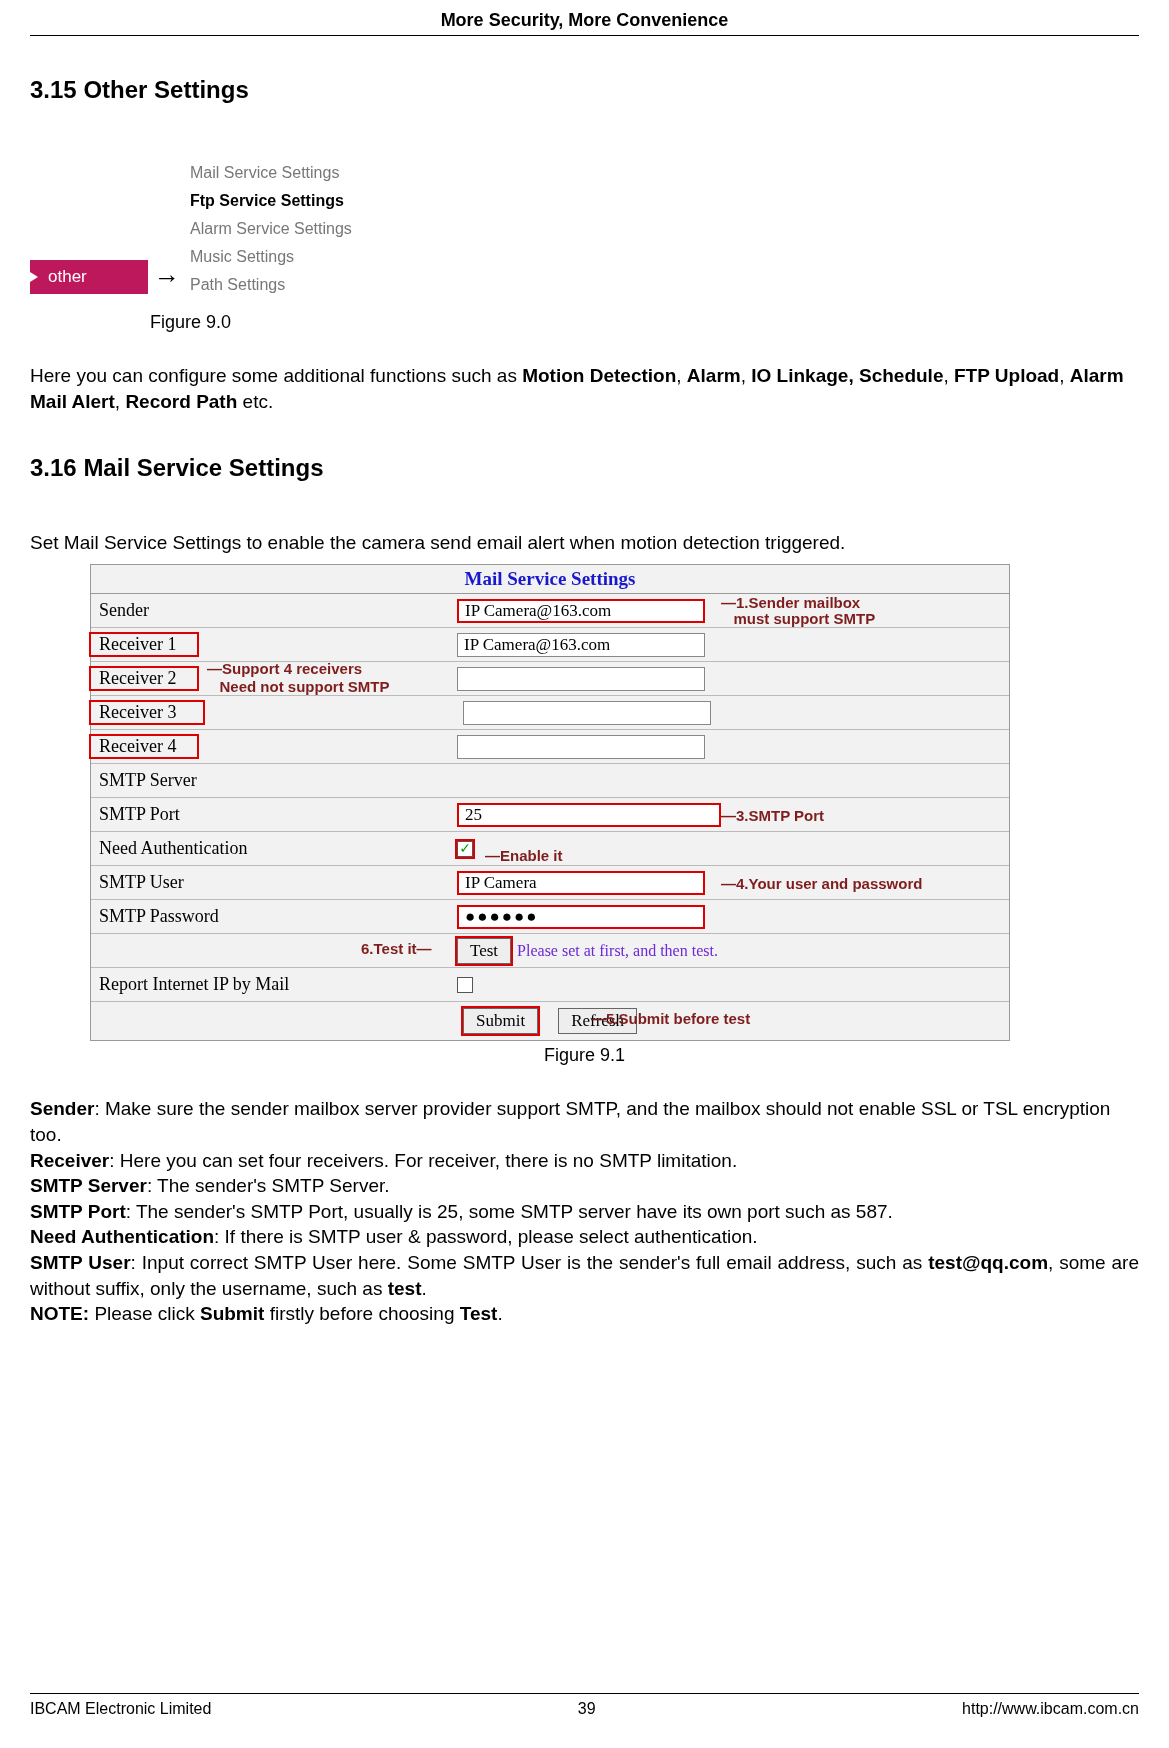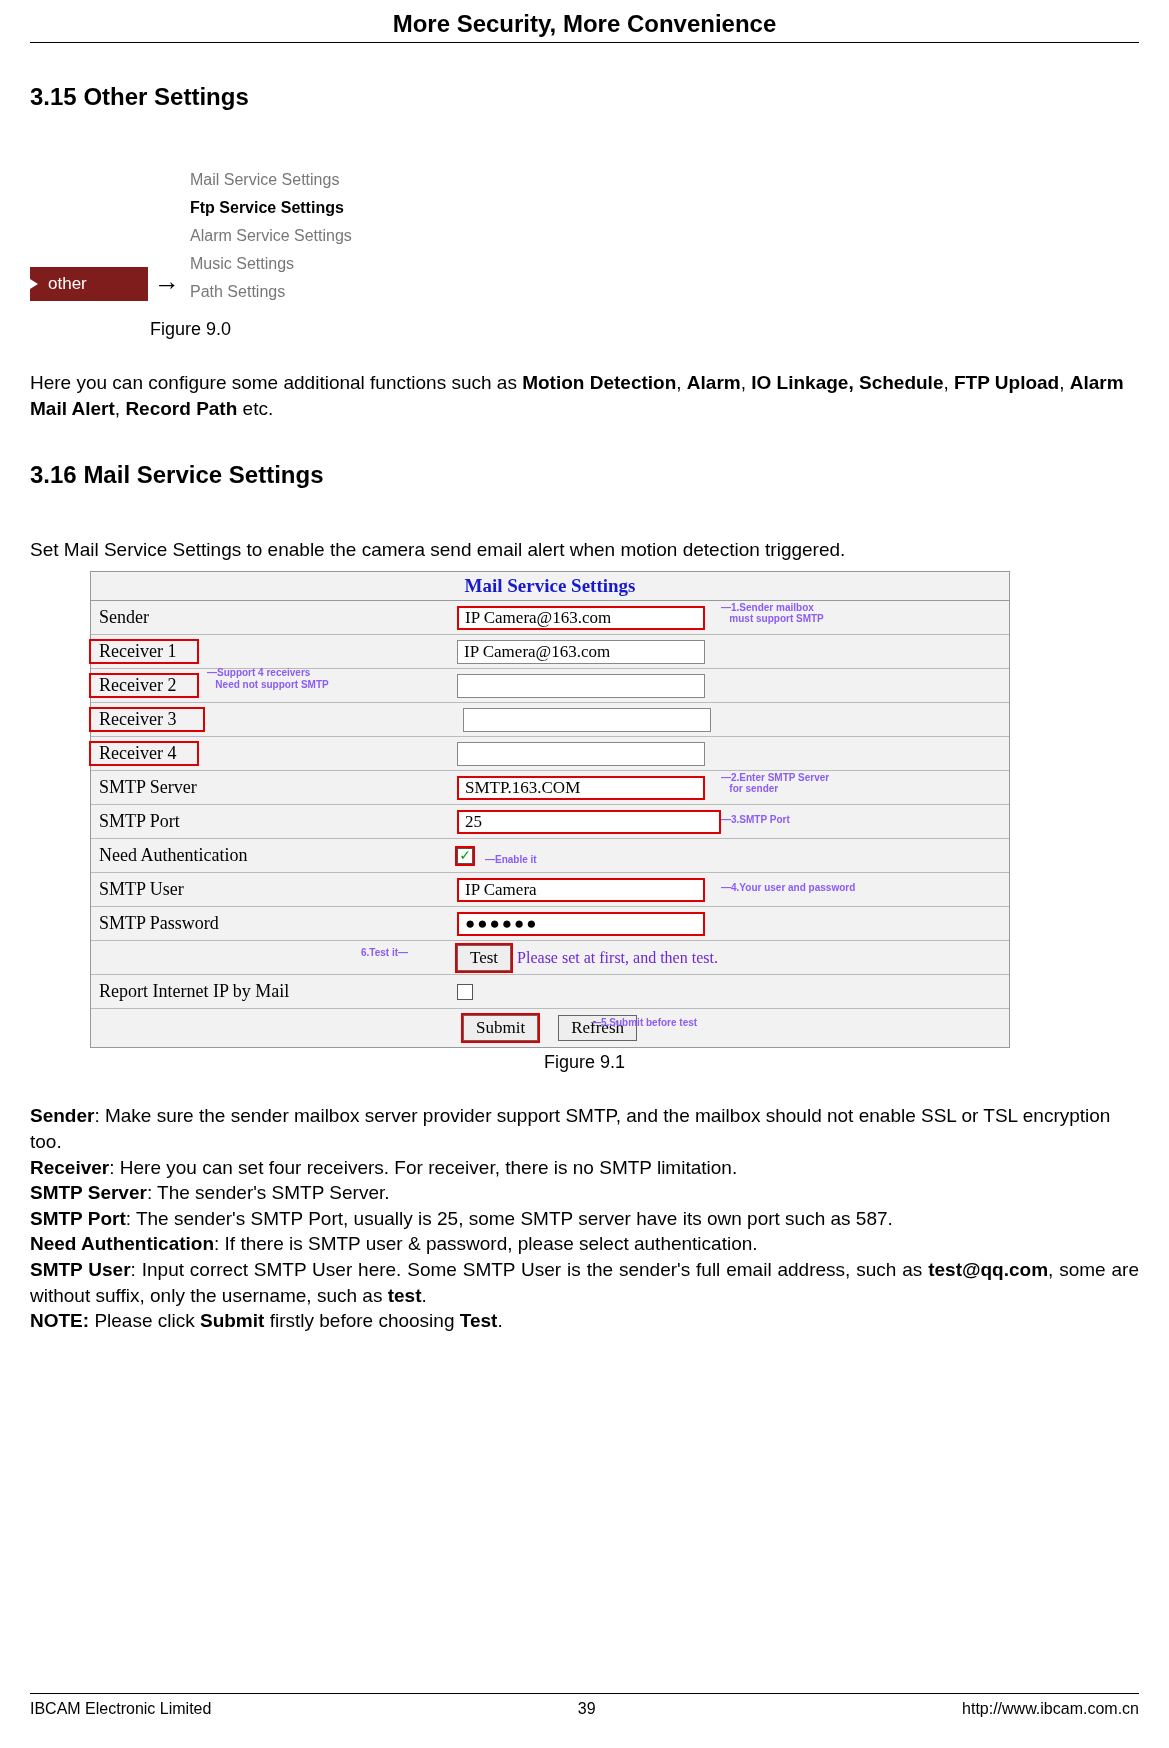--- a/index.html
+++ b/index.html
@@ -8,21 +8,21 @@
     height: 1748px;
     background: #fff;
     font-family: Arial, Helvetica, sans-serif;
     color: #000;
     position: relative;
     padding: 0 30px;
   }
   .header-title {
     text-align: center;
     font-weight: bold;
-    font-size: 24px;
+    font-size: 18px;
     padding-top: 10px;
     padding-bottom: 4px;
     border-bottom: 1.5px solid #000;
   }
   .section-heading {
     font-size: 24px;
     font-weight: bold;
     margin-top: 40px;
     margin-bottom: 60px;
   }
@@ -31,21 +31,21 @@
   
   .fig90-wrap {
     display: flex;
     align-items: flex-end;
     gap: 10px;
     margin-bottom: 10px;
   }
   .other-tab {
     width: 118px;
     height: 34px;
-    background: #7f1d1d;
+    background: #be185d;
     color: #fff;
     display: flex;
     align-items: center;
     padding-left: 0;
     font-size: 17px;
     gap: 10px;
   }
   .other-tab .play-icon {
     width: 0; height: 0;
     border-left: 8px solid #fff;
@@ -147,24 +147,24 @@
     background: #eee;
     font-family: "Times New Roman", serif;
     font-size: 17px;
     padding: 0 12px;
     display: inline-flex;
     align-items: center;
   }
   .red-box { outline: 2.5px solid #d00; }
   .red-box-inner { border: 2.5px solid #d00 !important; }
   .annot {
-    color: #8b5cf6;
+    color: #7f1d1d;
     font-family: Verdana, Arial, sans-serif;
     font-weight: bold;
-    font-size: 10px;
+    font-size: 15px;
     white-space: nowrap;
     position: absolute;
   }
   .annot .dash { font-weight: bold; }
   .after-test {
     font-family: "Times New Roman", serif;
     font-size: 16px;
     color: #6d28d9;
     font-weight: normal;
   }
@@ -277,27 +277,20 @@
   <div class="mail-row">
     <div class="mail-label red-box" style="width:106px;flex-shrink:0;">Receiver 4</div>
     <div style="width:254px;"></div>
     <div class="mail-field">
       <div class="inp"></div>
     </div>
   </div>
 
   <div class="mail-row">
     <div class="mail-label">SMTP Server</div>
-    <div class="mail-field">
-      <div class="inp red-box-inner">SMTP.163.COM</div>
-      <div class="annot" style="left:270px;top:-4px;line-height:1.1;">
-        <span class="dash">—</span><span>2.Enter SMTP Server</span><br>
-        &nbsp;&nbsp;&nbsp;<span>for sender</span>
-      </div>
-    </div>
   </div>
 
   <div class="mail-row">
     <div class="mail-label">SMTP Port</div>
     <div class="mail-field">
       <div class="inp port red-box-inner">25</div>
       <div class="annot" style="left:270px;top:4px;">
         <span class="dash">—</span><span>3.SMTP Port</span>
       </div>
     </div>

